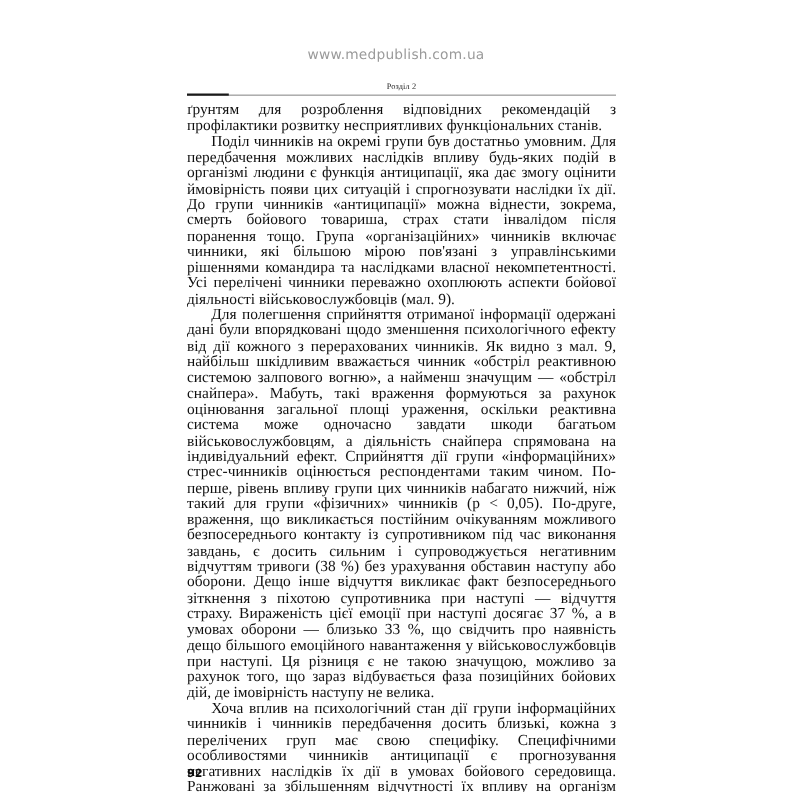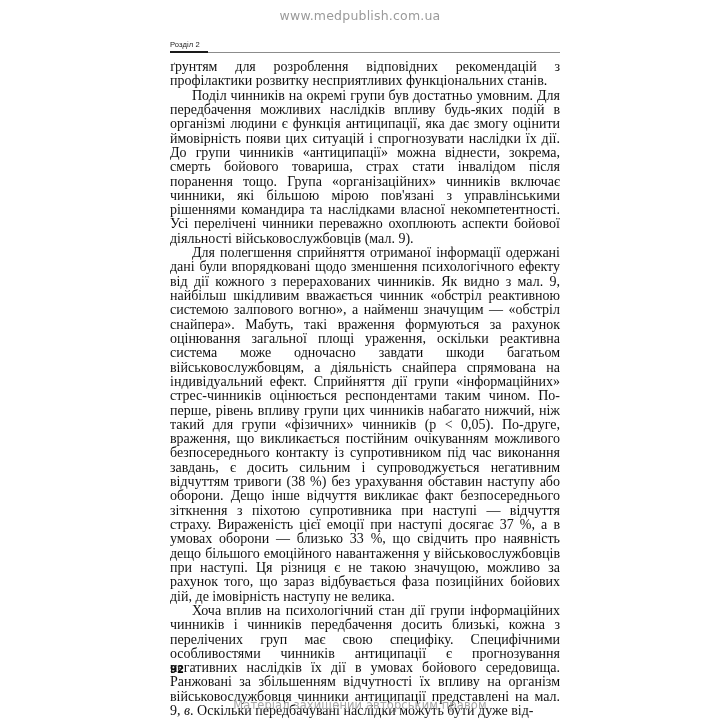--- a/index.html
+++ b/index.html
@@ -12,20 +12,21 @@
     height: 720px;
     position: relative;
     overflow: hidden;
     font-family: "Liberation Serif", "DejaVu Serif", serif;
     -webkit-font-smoothing: antialiased;
   }
 
   .page {
     position: absolute;
     inset: 0;
+    margin-top: 34px;
   }
 
   
   .watermark-url {
     position: absolute;
     top: 8px;
     left: 0;
     width: 720px;
     text-align: center;
     font-family: "DejaVu Sans", "Liberation Sans", sans-serif;
@@ -36,26 +37,27 @@
   }
 
   
   .running-head {
     position: absolute;
     top: 40px;
     left: 170px;
     width: 390px;
   }
   .running-head-label {
-    font-family: Liberation Sans, sans-serif;
+    font-family: Liberation Serif, serif;
     font-size: 7.6px;
     color: #232323;
     letter-spacing: 0.1px;
     line-height: 10px;
     display: block;
+    text-align: center;
   }
   .rule-wrap {
     position: relative;
     height: 3px;
     margin-top: 1px;
   }
   .rule-thin {
     position: absolute;
     left: 0;
     top: 1px;

